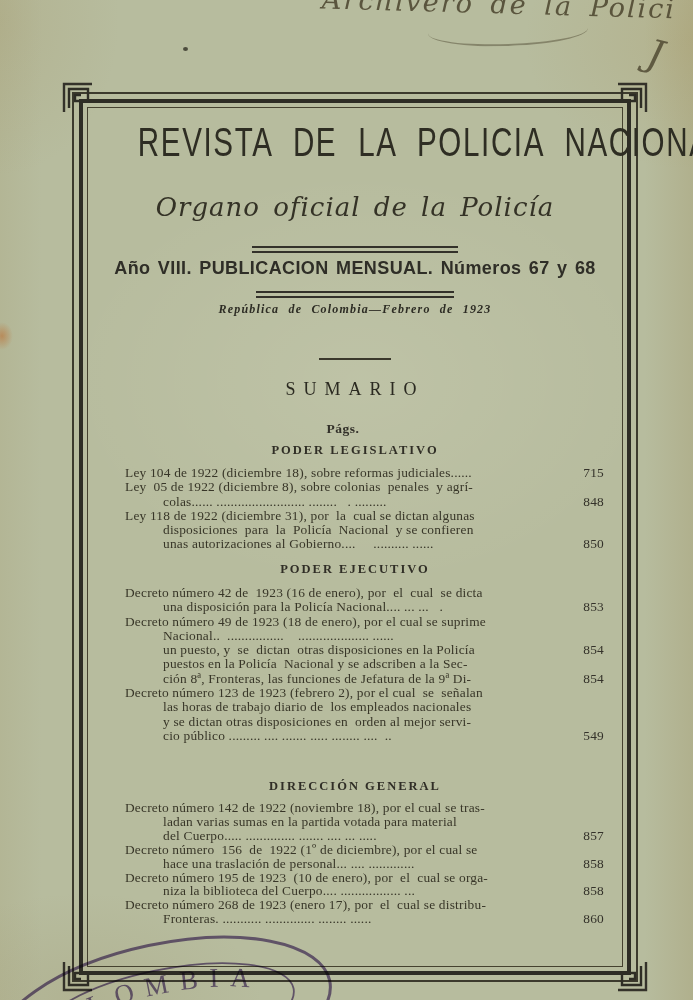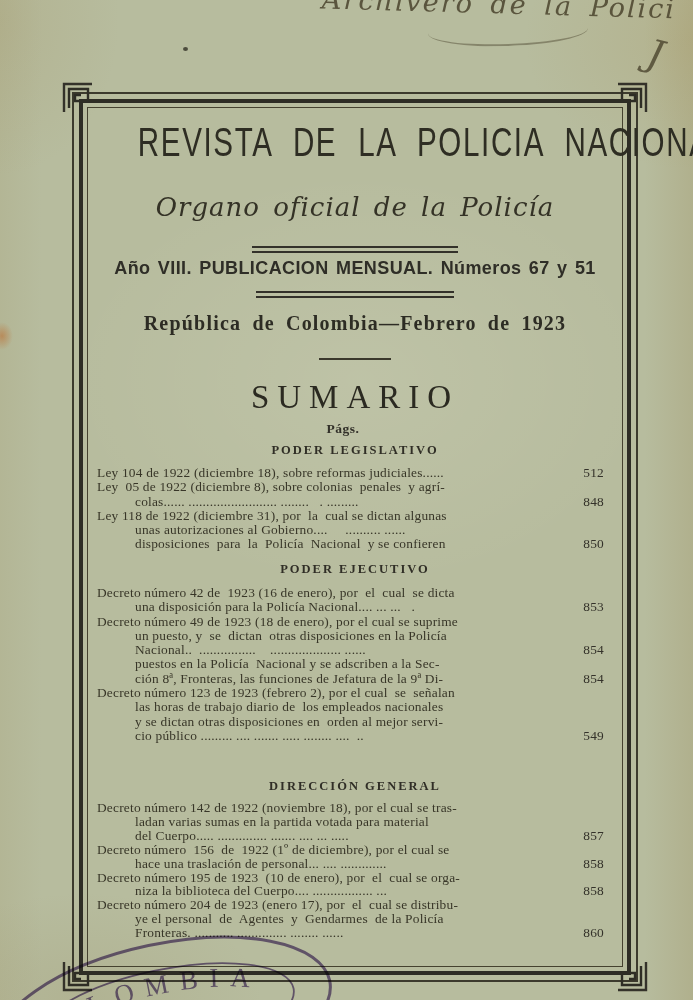--- a/index.html
+++ b/index.html
@@ -30,33 +30,33 @@
   #main-title{top:122px;font-family:"Liberation Sans",sans-serif;
     font-size:37px;font-weight:400;color:#2e2d23;letter-spacing:2px;word-spacing:14px;}
   #main-title .squeeze{display:inline-block;transform:scale(0.80,1.10);transform-origin:center;white-space:nowrap;}
   #subtitle{top:192px;font-family:"DejaVu Serif",serif;font-style:italic;
     font-size:26px;color:#343226;letter-spacing:1px;word-spacing:4px;}
   .double-rule{position:absolute;left:50%;transform:translateX(-50%);
     height:3px;border-top:2px solid #33312a;border-bottom:2px solid #33312a;}
   .rule-wrap{position:absolute;left:64px;width:582px;}
   #edition-line{top:258px;font-family:"Liberation Sans",sans-serif;font-weight:700;
     font-size:18px;color:#2f2e27;letter-spacing:0.4px;word-spacing:2px;}
-  #issue-line{top:312px;font-weight:700;font-size:20px;color:#2d2c24;
-    letter-spacing:1.2px;word-spacing:5px;}
-  #sumario-title{top:379px;font-size:33px;letter-spacing:8px;color:#2b2a21;
+  #issue-line{top:302px;font-weight:700;font-size:12px;color:#2d2c24;
+    letter-spacing:1.2px;word-spacing:5px;font-style:italic;}
+  #sumario-title{top:379px;font-size:18px;letter-spacing:8px;color:#2b2a21;
     font-family:"Liberation Serif",serif;}
   
   #pags-label{position:absolute;top:421px;left:97px;width:492px;text-align:center;
     font-size:13.5px;font-weight:700;letter-spacing:0.5px;color:#33312a;}
   .sec-header{position:absolute;left:64px;width:582px;text-align:center;
     font-size:12.5px;font-weight:700;letter-spacing:2px;color:#302e26;}
   .tocbody{position:absolute;left:97px;width:511px;line-height:14.3px;
     font-size:13.4px;color:#383628;letter-spacing:0.2px;}
   #sec3-body{line-height:13.9px;}
-  .entry{position:relative;padding-right:48px;}
+  .entry{position:relative;padding-right:48px;margin-left:28px;}
   .tl{white-space:pre;}
   .tl.ind{padding-left:38px;}
   .pg{position:absolute;right:4px;bottom:0;font-size:13.4px;color:#34322a;}
   
   #handwriting{position:absolute;left:322px;top:-11px;width:400px;
     font-family:"DejaVu Serif",serif;font-style:italic;font-size:27px;
     color:rgba(74,67,45,0.85);letter-spacing:2px;word-spacing:6px;
     transform:rotate(1.6deg);white-space:nowrap;}
   #hand-flourish{position:absolute;left:428px;top:16px;width:160px;height:28px;
     border-bottom:2px solid rgba(74,67,45,0.45);border-radius:50%;
@@ -113,62 +113,62 @@
   </div>
 
   <div id="main-title" class="centerband">
     <span class="squeeze">REVISTA DE LA POLICIA NACIONAL</span>
   </div>
   <div id="subtitle" class="centerband">Organo oficial de la Policía</div>
 
   <div class="rule-wrap" style="top:246px">
     <div class="double-rule" style="width:206px"></div>
   </div>
-  <div id="edition-line" class="centerband">Año VIII. PUBLICACION MENSUAL. Números 67 y 51</div>
+  <div id="edition-line" class="centerband">Año VIII. PUBLICACION MENSUAL. Números 67 y 68</div>
   <div class="rule-wrap" style="top:291px">
     <div class="double-rule" style="width:198px"></div>
   </div>
   <div id="issue-line" class="centerband">República de Colombia—Febrero de 1923</div>
   <div class="rule-wrap" style="top:358px">
     <div style="width:72px;margin:0 auto;border-top:2.5px solid #3a382c"></div>
   </div>
 
   <div id="sumario-title" class="centerband">SUMARIO</div>
   <div id="pags-label">Págs.</div>
 
   <div class="sec-header" style="top:443px">PODER LEGISLATIVO</div>
   <div class="tocbody" style="top:466px">
     <div class="entry">
       <div class="tl">Ley 104 de 1922 (diciembre 18), sobre reformas judiciales......</div>
-      <span class="pg">512</span>
+      <span class="pg">715</span>
     </div>
     <div class="entry">
       <div class="tl">Ley  05 de 1922 (diciembre 8), sobre colonias  penales  y agrí-</div>
       <div class="tl ind">colas...... ......................... ........   . .........</div>
       <span class="pg">848</span>
     </div>
     <div class="entry">
       <div class="tl">Ley 118 de 1922 (diciembre 31), por  la  cual se dictan algunas</div>
+      <div class="tl ind">disposiciones  para  la  Policía  Nacional  y se confieren</div>
       <div class="tl ind">unas autorizaciones al Gobierno....     .......... ......</div>
-      <div class="tl ind">disposiciones  para  la  Policía  Nacional  y se confieren</div>
       <span class="pg">850</span>
     </div>
   </div>
 
   <div class="sec-header" style="top:562px">PODER EJECUTIVO</div>
   <div class="tocbody" style="top:586px">
     <div class="entry">
       <div class="tl">Decreto número 42 de  1923 (16 de enero), por  el  cual  se dicta</div>
       <div class="tl ind">una disposición para la Policía Nacional.... ... ...   .</div>
       <span class="pg">853</span>
     </div>
     <div class="entry">
       <div class="tl">Decreto número 49 de 1923 (18 de enero), por el cual se suprime</div>
+      <div class="tl ind">Nacional..  ................    .................... ......</div>
       <div class="tl ind">un puesto, y  se  dictan  otras disposiciones en la Policía</div>
-      <div class="tl ind">Nacional..  ................    .................... ......</div>
       <span class="pg">854</span>
     </div>
     <div class="entry">
       <div class="tl ind">puestos en la Policía  Nacional y se adscriben a la Sec-</div>
       <div class="tl ind">ción 8ª, Fronteras, las funciones de Jefatura de la 9ª Di-</div>
       <span class="pg">854</span>
     </div>
     <div class="entry">
       <div class="tl">Decreto número 123 de 1923 (febrero 2), por el cual  se  señalan</div>
       <div class="tl ind">las horas de trabajo diario de  los empleados nacionales</div>
@@ -190,22 +190,21 @@
       <div class="tl">Decreto número  156  de  1922 (1º de diciembre), por el cual se</div>
       <div class="tl ind">hace una traslación de personal... .... .............</div>
       <span class="pg">858</span>
     </div>
     <div class="entry">
       <div class="tl">Decreto número 195 de 1923  (10 de enero), por  el  cual se orga-</div>
       <div class="tl ind">niza la biblioteca del Cuerpo.... ................. ...</div>
       <span class="pg">858</span>
     </div>
     <div class="entry">
-      <div class="tl">Decreto número 204 de 1923 (enero 17), por  el  cual se distribu-</div>
-      <div class="tl ind">ye el personal  de  Agentes  y  Gendarmes  de la Policía</div>
+      <div class="tl">Decreto número 268 de 1923 (enero 17), por  el  cual se distribu-</div>
       <div class="tl ind">Fronteras. ........... .............. ........ ......</div>
       <span class="pg">860</span>
     </div>
   </div>
 
   <svg id="stamp" width="390" height="180" viewBox="0 0 390 180">
     <g transform="rotate(-12 185 110)">
       <ellipse cx="185" cy="112" rx="170" ry="72" fill="none" stroke="#6f5796" stroke-width="3"></ellipse>
       <ellipse cx="185" cy="112" rx="133" ry="46" fill="none" stroke="#6f5796" stroke-width="1.8"></ellipse>
       <path id="arcOuter" d="M 38 136 A 152 62 0 0 1 332 136" fill="none" stroke="none"></path>

